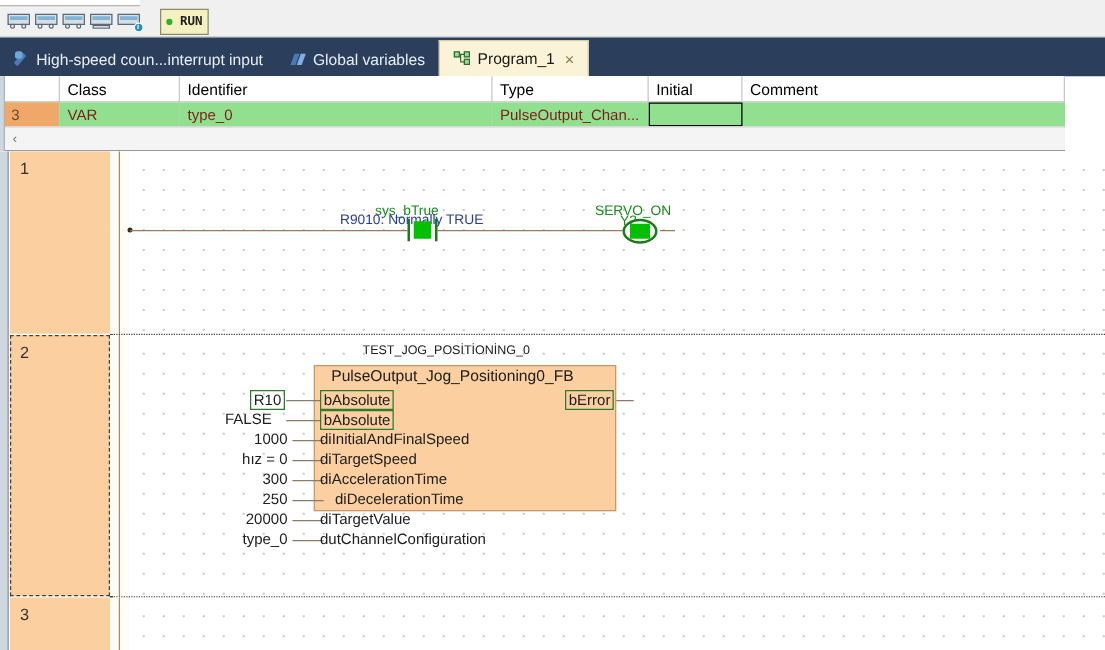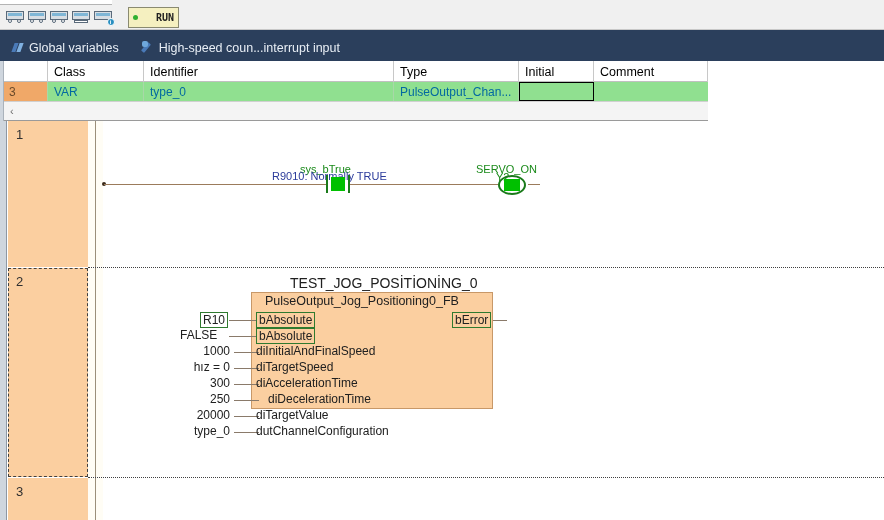--- a/index.html
+++ b/index.html
@@ -48,21 +48,21 @@
     position: absolute; right: -3px; bottom: -3px; width: 8px; height: 8px;
     border-radius: 50%; background: #2a8fc0; border: 1px solid #fff;
     color: #fff; font-size: 6px; line-height: 6px; text-align: center; font-weight: bold;
   }
   .tb-sep { width: 6px; }
   .run-btn {
     margin-left: 7px; margin-top: 3px;
     height: 21px; min-width: 32px; padding: 0 4px;
     background: #f5f0c0;
     border: 1px solid #8a8a70;
-    display: flex; align-items: center; gap: 18px;
+    display: flex; align-items: center; gap: 6px;
     font-family: "DejaVu Sans Mono", monospace;
     font-size: 10px; font-weight: bold; color: #202020;
     cursor: pointer;
   }
   .run-dot { width: 5px; height: 5px; border-radius: 50%; background: #30b030; }
 
   
   .tabbar {
     position: absolute; left: 0; top: 30px; width: 884px; height: 31px;
     background: #2b3f5c;
@@ -100,39 +100,39 @@
   .prog-ico .sq.a { left: 0; top: 0; }
   .prog-ico .sq.b { left: 8px; top: 0; }
   .prog-ico .sq.c { left: 8px; top: 6px; }
   .prog-ico .ln { position: absolute; left: 5px; top: 2px; width: 4px; height: 1px; background: #2f6f2f; }
   .prog-ico .ln2 { position: absolute; left: 5px; top: 2px; width: 1px; height: 6px; background: #2f6f2f; }
   .prog-ico .ln3 { position: absolute; left: 5px; top: 8px; width: 4px; height: 1px; background: #2f6f2f; }
   .tab-close { font-size: 13px; color: #8a7a50; padding-left: 3px; cursor: pointer; }
 
   
   .vartable {
-    position: absolute; left: 0; top: 61px; width: 708px; height: 60px;
+    position: absolute; left: 0; top: 61px; width: 852px; height: 60px;
     background: #ffffff;
     border-bottom: 1px solid #9a9a9a;
   }
   .vt-leftbar {
     position: absolute; left: 0; top: 0; width: 4px; height: 60px; background: #cfd6de;
     border-right: 1px solid #aab2bb;
   }
   .vt-head { position: absolute; left: 4px; top: 0; right: 0; height: 21px; background: #ffffff;
              border-bottom: 1px solid #c0c0c0; display: flex; }
   .vt-head .cell {
     font-size: 12.5px; color: #000; display: flex; align-items: center;
     padding-left: 6px; border-right: 1px solid #c8c8c8; height: 21px;
   }
   .vt-head .cell.idx { border-right: 1px solid #c8c8c8; }
   .vt-row { position: absolute; left: 4px; top: 21px; right: 0; height: 19px; display: flex;
             background: #90e090; }
   .vt-row .cell {
-    font-size: 12px; color: #0369a1; display: flex; align-items: center;
+    font-size: 12px; color: #7f1d1d; display: flex; align-items: center;
     padding-left: 6px; height: 19px; border-right: 1px solid #a8d8a8;
   }
   .vt-row .cell.idx { background: #f0a868; color: #6a4a2a; justify-content: flex-start; padding-left: 5px;}
   .vt-row .cell.focus { border: 1px solid #000; background: #90e090; }
   .vt-scroll {
     position: absolute; left: 4px; top: 40px; right: 0; height: 19px;
     background: #f4f4f4; border-top: 1px solid #d0d0d0;
     display: flex; align-items: center;
   }
   .vt-scroll .arrow { font-size: 11px; color: #707070; padding-left: 6px; cursor: pointer; }
@@ -177,21 +177,21 @@
     position: absolute; left: 0; top: 0; width: 28px; height: 20px;
     border: 2px solid #1a7a1a; border-radius: 50% / 50%;
   }
   .coil .fill { position: absolute; left: 6px; top: 4px; width: 16px; height: 12px; background: #00c000; }
 
   
   .fb {
     position: absolute;
     background: #fbcfa0; border: 1px solid #c89868;
   }
-  .fb-title { position: absolute; font-size: 14px; color: #202020; white-space: nowrap; }
+  .fb-title { position: absolute; font-size: 10px; color: #202020; white-space: nowrap; }
   .fb-inst { position: absolute; font-size: 12.5px; color: #202020; white-space: nowrap; }
   .pin {
     position: absolute; font-size: 12px; color: #202020;
     border: 1px solid #2f7a2f; padding: 0 2px; background: #fbcfa0;
     white-space: nowrap; line-height: 14px;
   }
   .pin.plain { border: none; padding: 0; background: transparent; text-align: right; }
   .pinval {
     position: absolute; font-size: 12px; color: #202020; white-space: nowrap;
     text-align: right; line-height: 14px;
@@ -256,35 +256,47 @@
       <div class="run-btn">
         <span class="run-dot"></span>
         <span>RUN</span>
       </div>
     </div>
   </div>
 
   <div class="tabbar">
 
     <div class="tab">
+      <span class="wrench-ico">
+          <i></i>
+          <i></i>
+        </span>
+      <span>High-speed coun...interrupt input</span>
+    </div>
+
+    <div class="tab">
       <span class="gv-ico">
           <i></i>
           <i></i>
         </span>
       <span>Global variables</span>
     </div>
 
-    <div class="tab">
-      <span class="wrench-ico">
-          <i></i>
-          <i></i>
-        </span>
-      <span>High-speed coun...interrupt input</span>
-    </div>
-
+    <div class="tab active">
+      <span class="prog-ico">
+        <span class="sq a"></span>
+          <span class="sq b"></span>
+          <span class="sq c"></span>
+        <span class="ln"></span>
+          <span class="ln2"></span>
+          <span class="ln3"></span>
+      </span>
+      <span>Program_1</span>
+      <span class="tab-close">×</span>
+    </div>
   </div>
 
   <div class="vartable">
     <div class="vt-leftbar"></div>
 
     <div class="vt-head">
       <div class="cell idx" style="width:44px"></div>
       <div class="cell" style="width:96px">Class</div>
       <div class="cell" style="width:250px">Identifier</div>
       <div class="cell" style="width:125px">Type</div>

